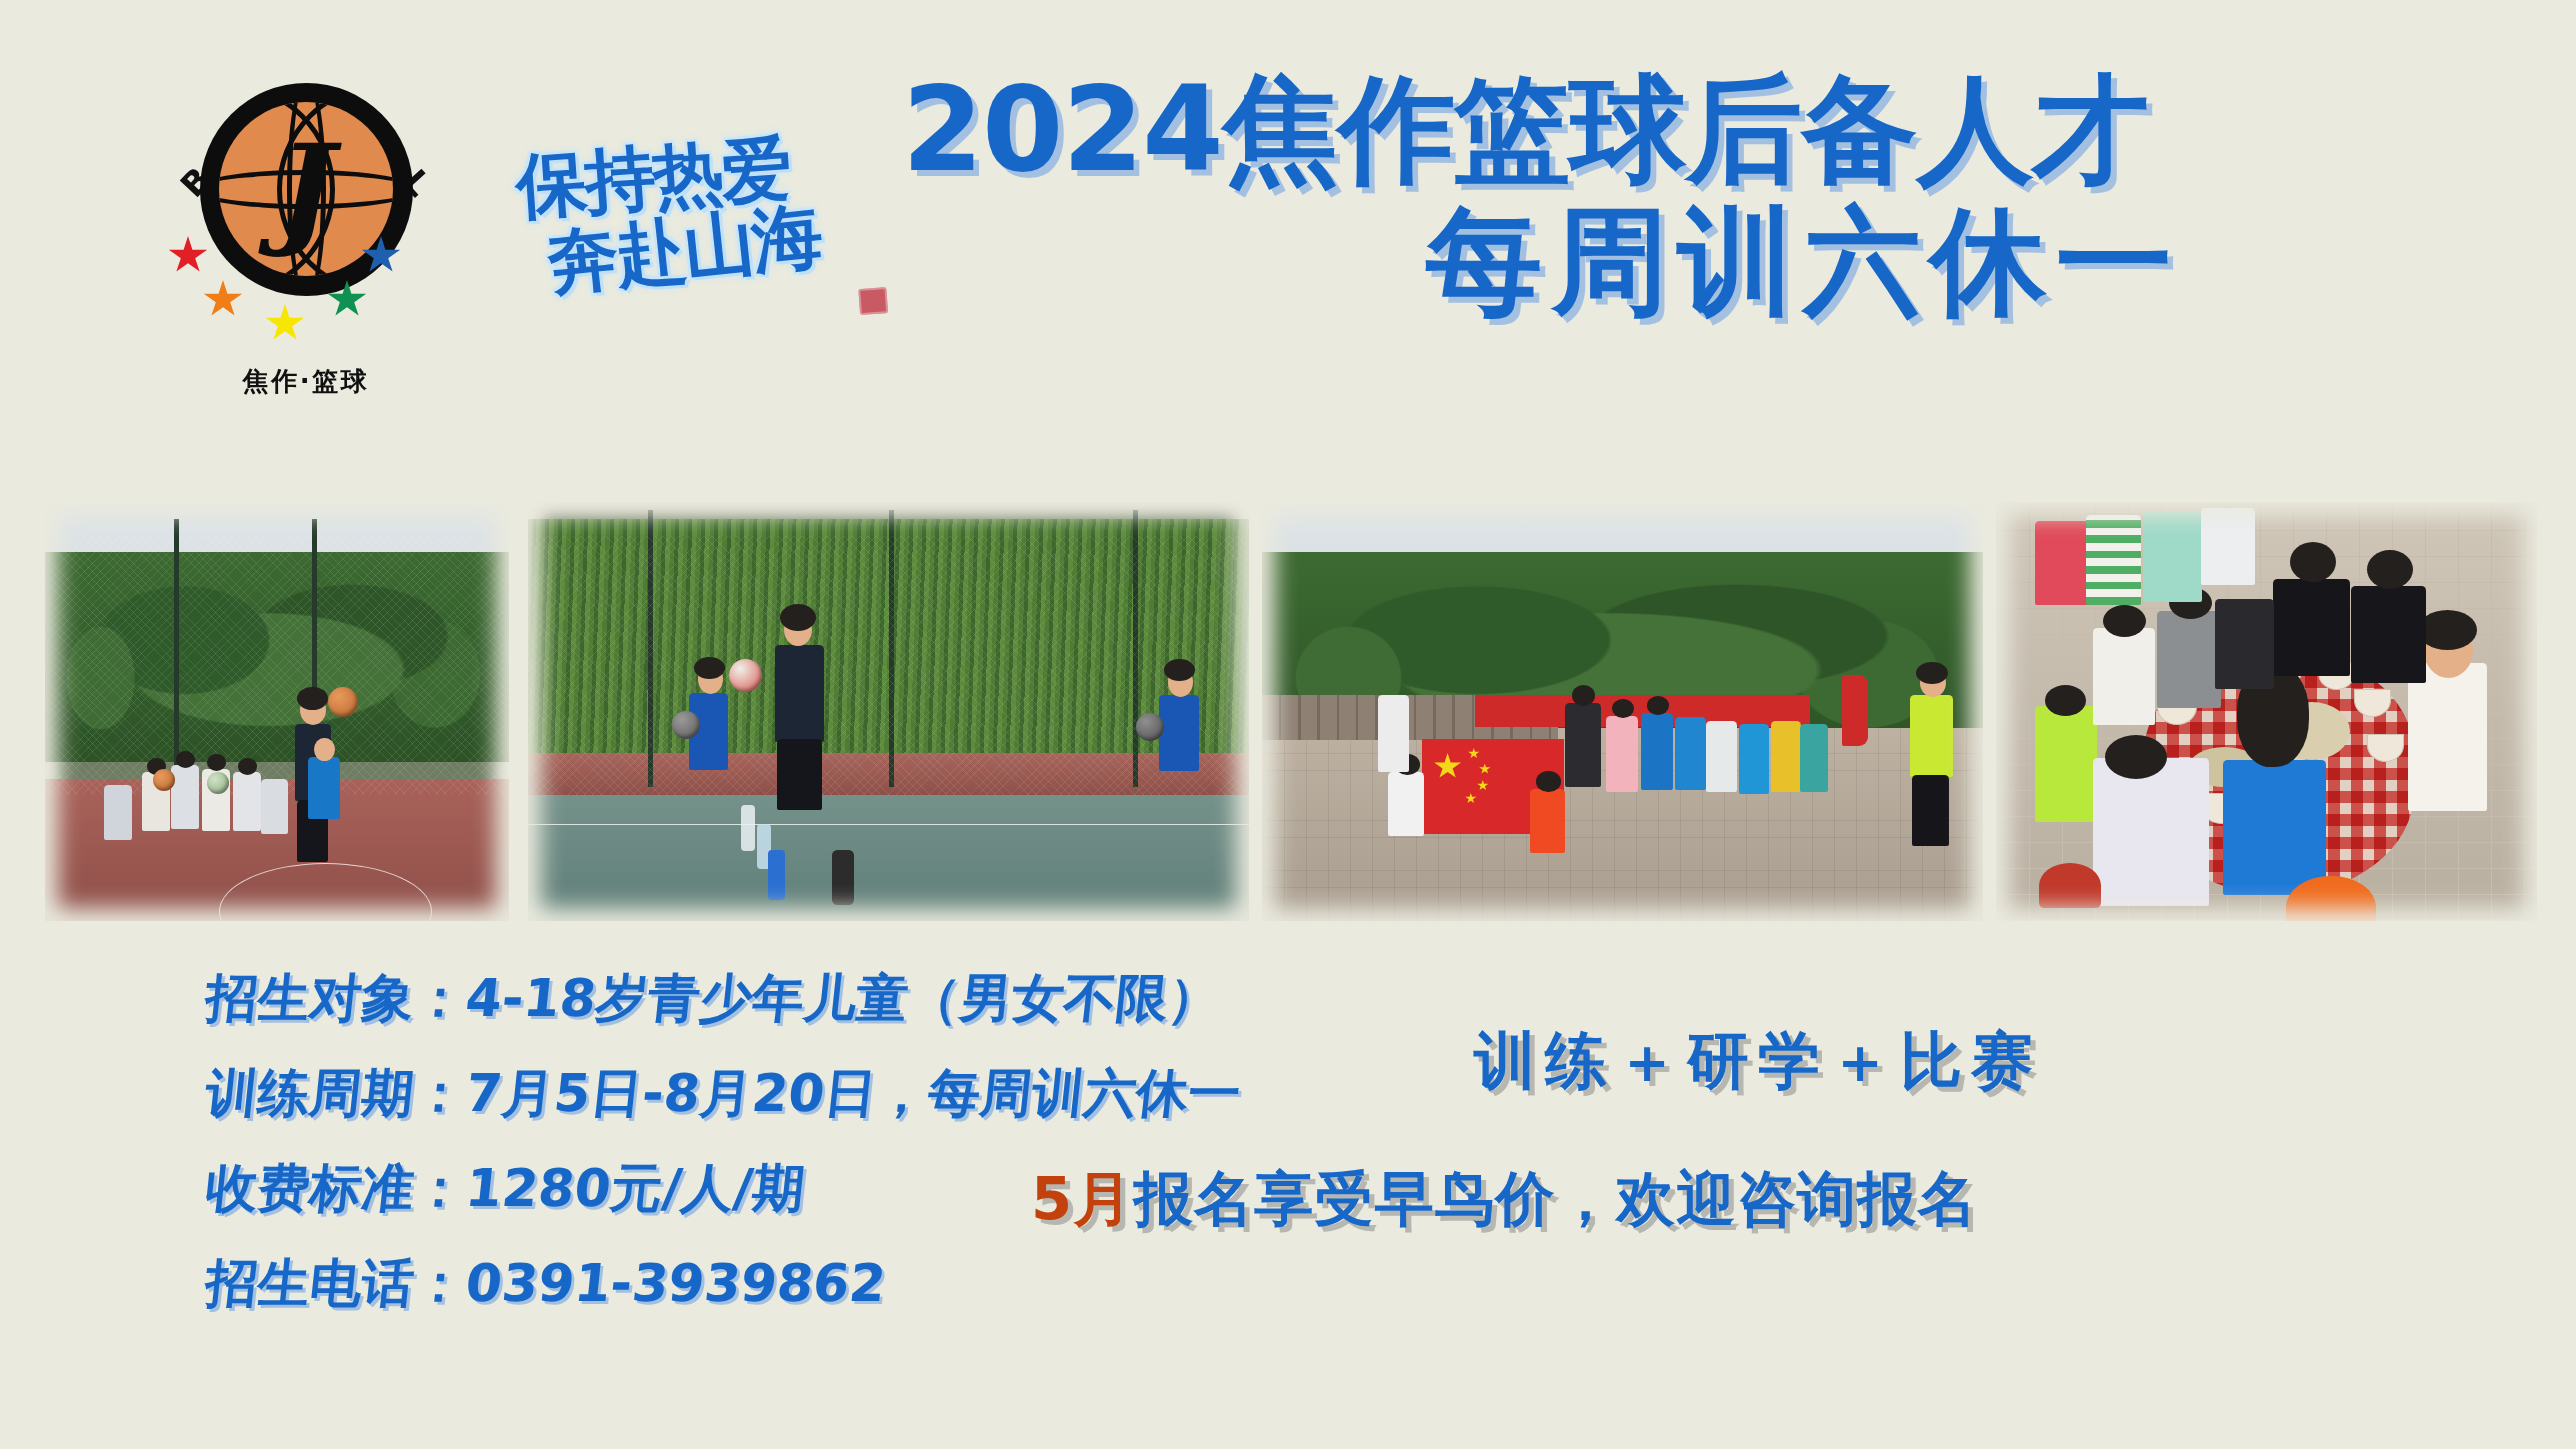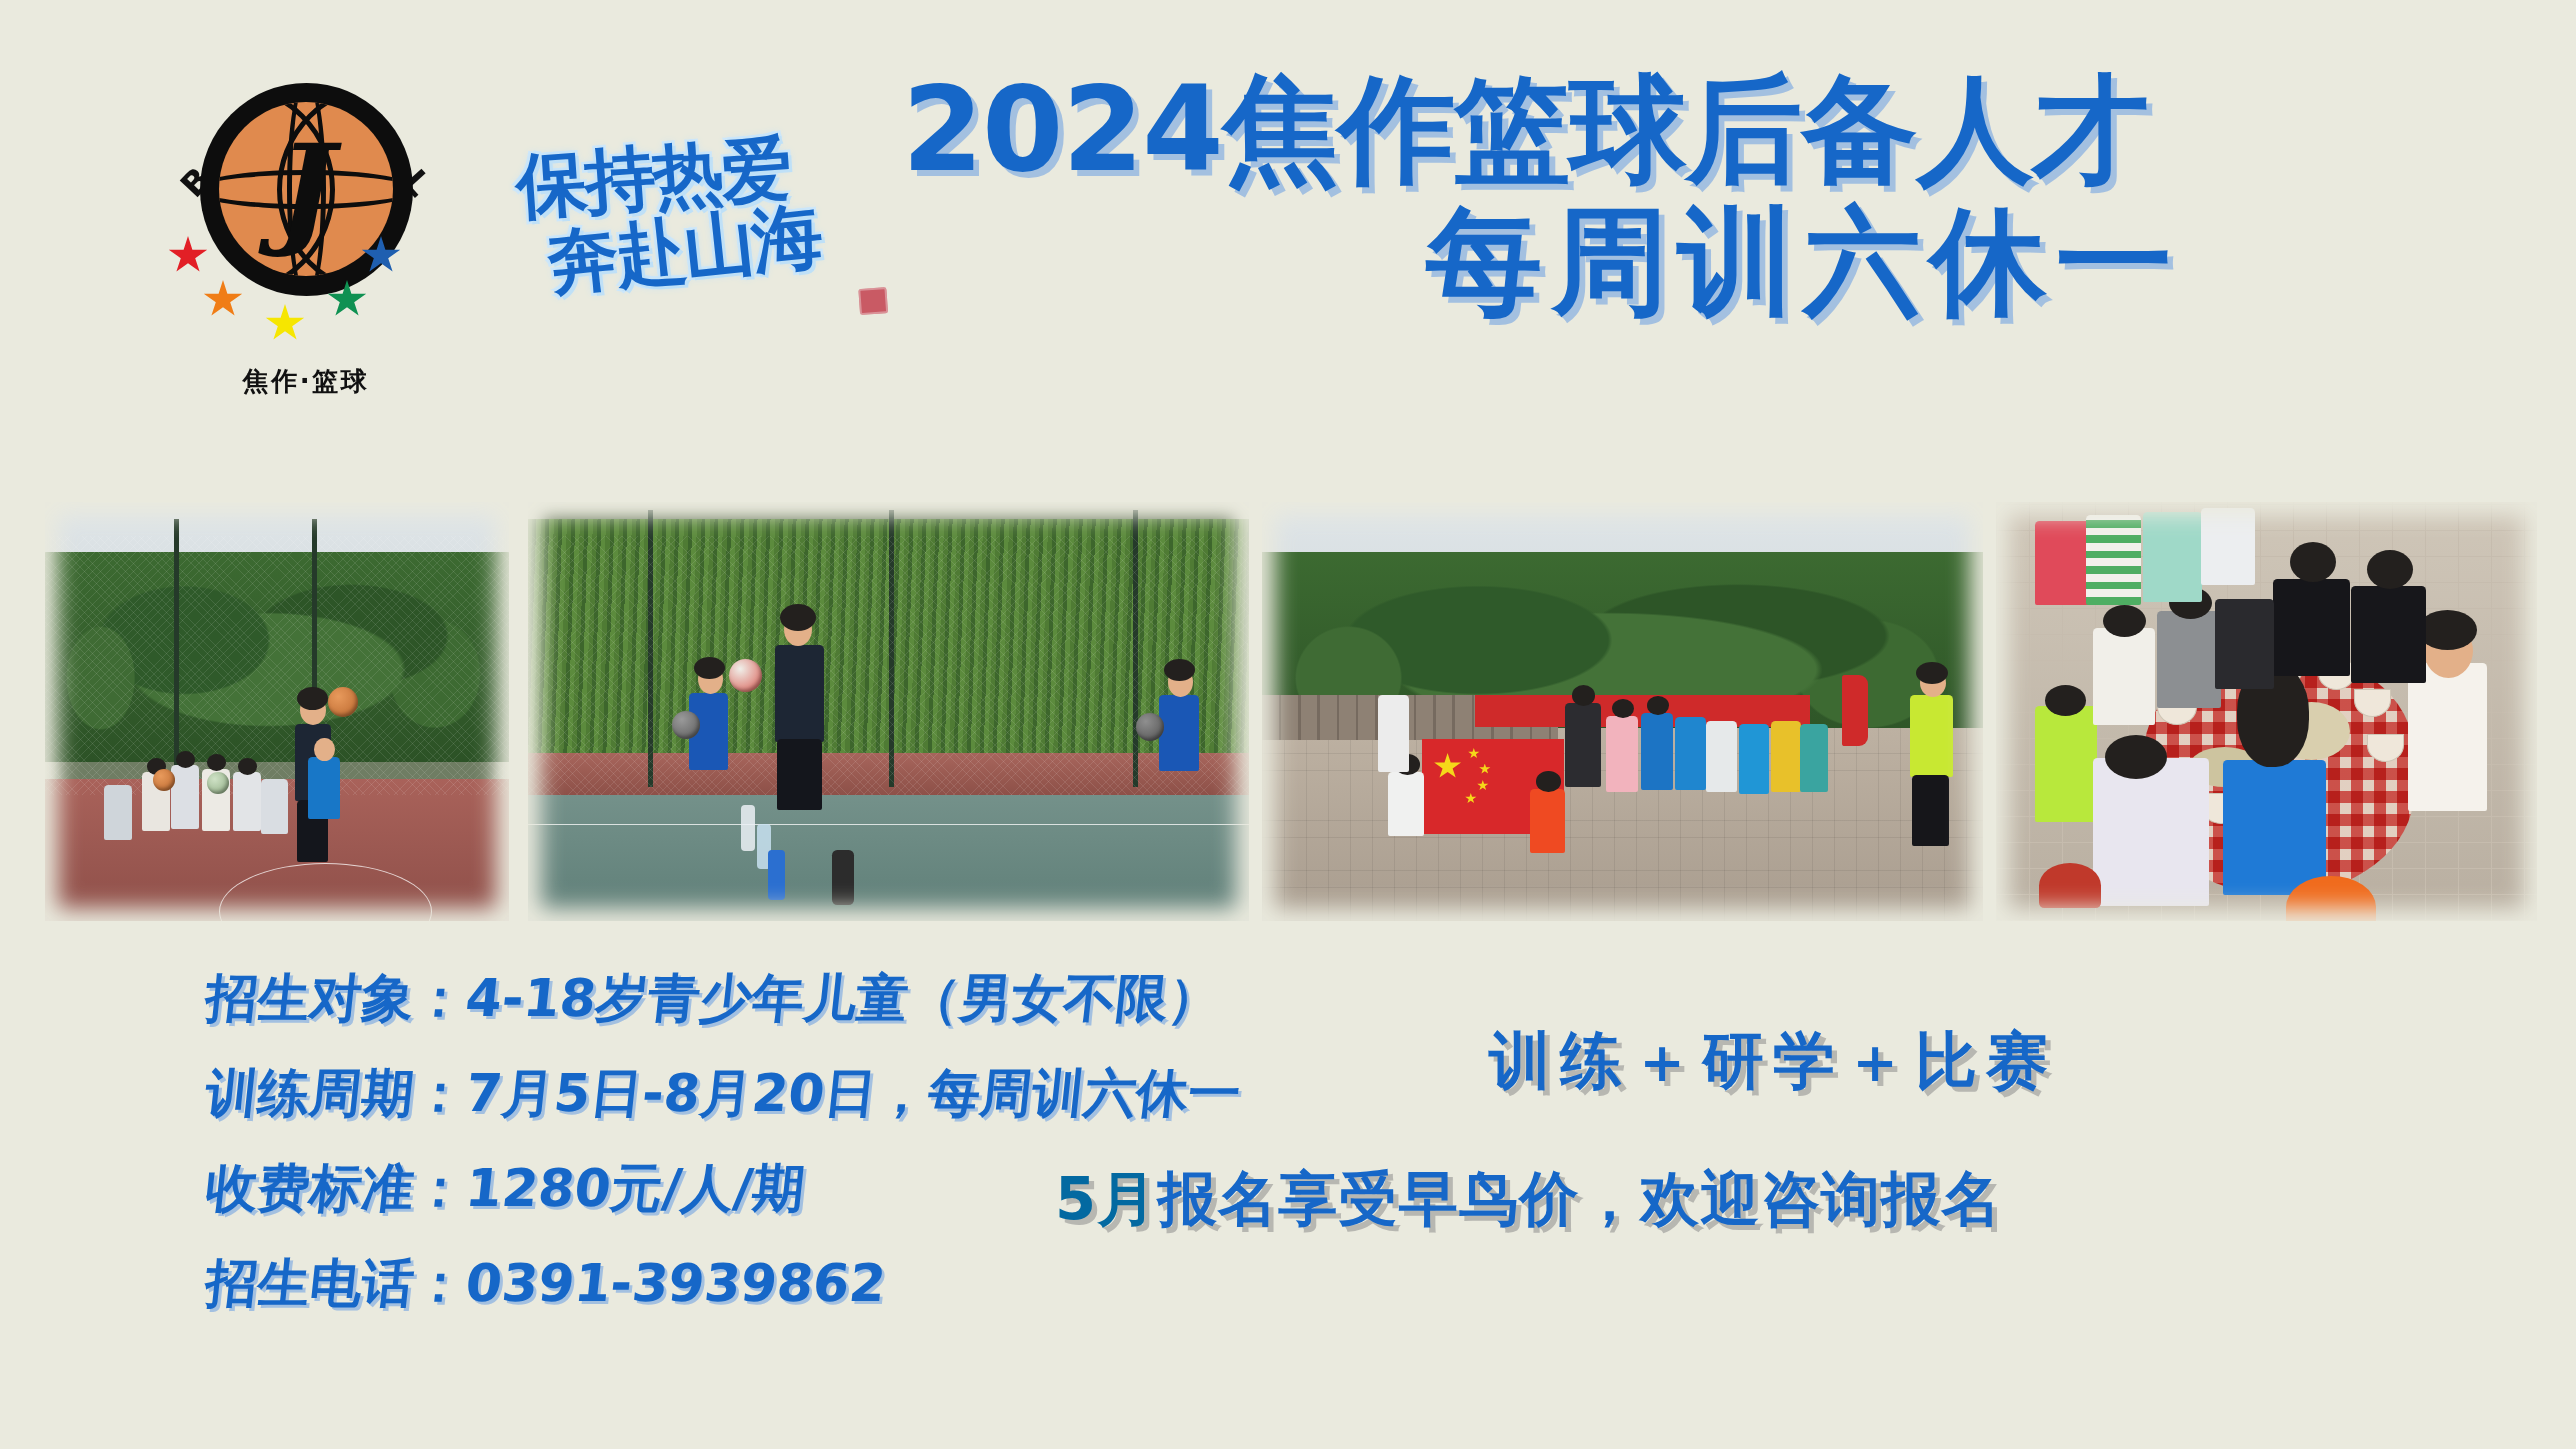--- a/index.html
+++ b/index.html
@@ -165,30 +165,30 @@
     font-weight:900; color:#1667c8; font-size:62px; line-height:1;
     letter-spacing:3.9px; white-space:nowrap;
     text-shadow:5.2px 5.2px 0 rgba(140,140,140,.55);
     margin-left:39px;
   }
   #r-line2 {
     font-family:"DejaVu Sans","Liberation Sans",sans-serif;
     font-weight:900; color:#1667c8; font-size:62px; line-height:1;
     letter-spacing:9px; white-space:nowrap;
     text-shadow:5.2px 5.2px 0 rgba(140,140,140,.55);
-    margin-left:72px; margin-top:77px;
+    margin-left:57px; margin-top:77px;
   }
   #r-line3 {
     font-family:"DejaVu Sans","Liberation Sans",sans-serif;
     font-weight:900; font-size:59px; line-height:1;
     letter-spacing:1.3px; white-space:nowrap; color:#1667c8;
     text-shadow:5.2px 5.2px 0 rgba(140,140,140,.55);
     margin-left:-386px; margin-top:77px;
   }
-  #r-line3 .hl { color:#0369a1;margin-left:24px; }
+  #r-line3 .hl { color:#c2410c; }
 </style>
 </head>
 <body>
 
 <div id="poster">
 
   <div id="logo-block">
 
     <svg class="logo-ring-text" viewBox="0 0 500 500">
       <defs>

